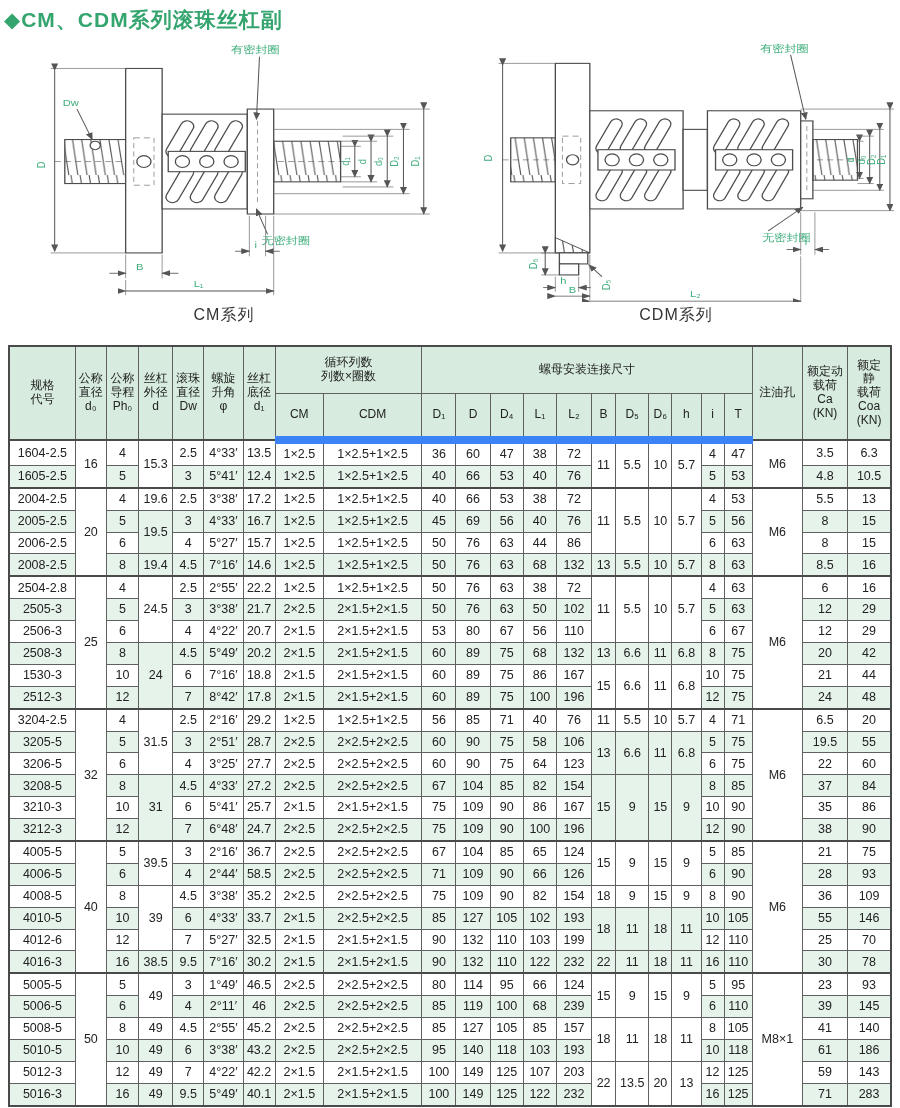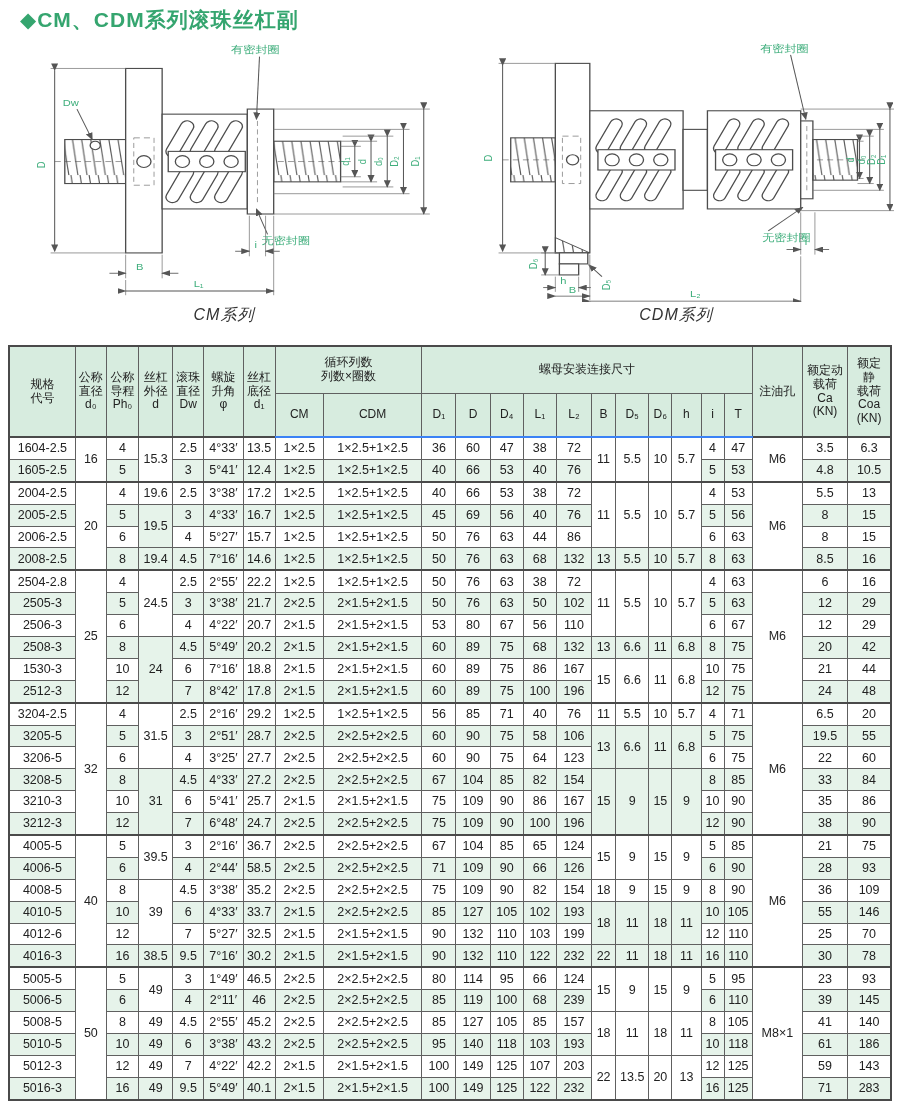--- a/index.html
+++ b/index.html
@@ -1,32 +1,32 @@
 <!DOCTYPE html>
 <html><head>
 <meta charset="utf-8">
 <style>
   html,body{margin:0;padding:0;background:#ffffff;}
   body{width:900px;height:1108px;font-family:"Liberation Sans","DejaVu Sans",sans-serif;color:#222;position:relative;}
   .page{position:absolute;inset:0;}
-  .title{position:absolute;left:20px;top:6px;font-size:21px;font-weight:bold;color:#35a56f;letter-spacing:1px;}
+  .title{position:absolute;left:4px;top:6px;font-size:21px;font-weight:bold;color:#35a56f;letter-spacing:1px;}
   .diagrams{position:absolute;left:0;top:38px;width:900px;height:300px;display:flex;justify-content:space-between;}
   .diagram{width:448px;display:flex;flex-direction:column;align-items:center;}
   .diagram svg{width:436px;height:264px;}
-  .caption{font-size:16px;color:#333;margin-top:3px;letter-spacing:1px;font-style:italic;}
+  .caption{font-size:16px;color:#333;margin-top:3px;letter-spacing:1px;}
   .tbl-wrap{position:absolute;left:8px;top:345px;width:884px;}
   table{border-collapse:collapse;table-layout:fixed;width:884px;border:2px solid #4a4a4a;}
   th,td{border:1px solid #606060;text-align:center;vertical-align:middle;padding:0 1px;overflow:hidden;}
   thead th{background:#d7ecdf;font-weight:normal;font-size:12px;line-height:1.15;white-space:pre-line;color:#222;}
   thead tr.h1 th{height:46px;}
   thead tr.h2 th{height:42px;}
   tbody td{height:20.9px;font-size:12.5px;line-height:1;background:transparent;}
   tbody tr:nth-child(even){background:#e6f3ea;}
   tbody tr.group-start td{border-top:2px solid #4a4a4a;}
-  thead tr:last-child th{border-bottom:2px solid #3b82f6;}
+  thead tr:last-child th{border-bottom:8px solid #3b82f6;}
   .dimtxt{fill:#3fae7c;font-size:11px;font-family:"Liberation Sans","DejaVu Sans",sans-serif;}
   .sealtxt{fill:#3fae7c;font-size:12px;font-family:"Liberation Sans","DejaVu Sans",sans-serif;}
   .ln{stroke:#4d4d4d;stroke-width:1.3;fill:none;}
   .thin{stroke:#777;stroke-width:0.8;fill:none;}
   .dim{stroke:#555;stroke-width:1;fill:none;}
   .part{fill:#ffffff;stroke:#4d4d4d;stroke-width:1.3;}
   .dash{stroke:#888;stroke-width:0.9;fill:none;stroke-dasharray:6 4;}
 </style>
 </head>
 <body>
@@ -648,21 +648,21 @@
             <td>104</td>
             <td>85</td>
             <td>82</td>
             <td>154</td>
             <td rowspan="3">15</td>
             <td rowspan="3">9</td>
             <td rowspan="3">15</td>
             <td rowspan="3">9</td>
             <td>8</td>
             <td>85</td>
-            <td>33</td>
+            <td>37</td>
             <td>84</td>
           </tr>
           <tr>
             <td>3210-3</td>
             <td>10</td>
             <td>6</td>
             <td>5°41′</td>
             <td>25.7</td>
             <td>2×1.5</td>
             <td>2×1.5+2×1.5</td>

